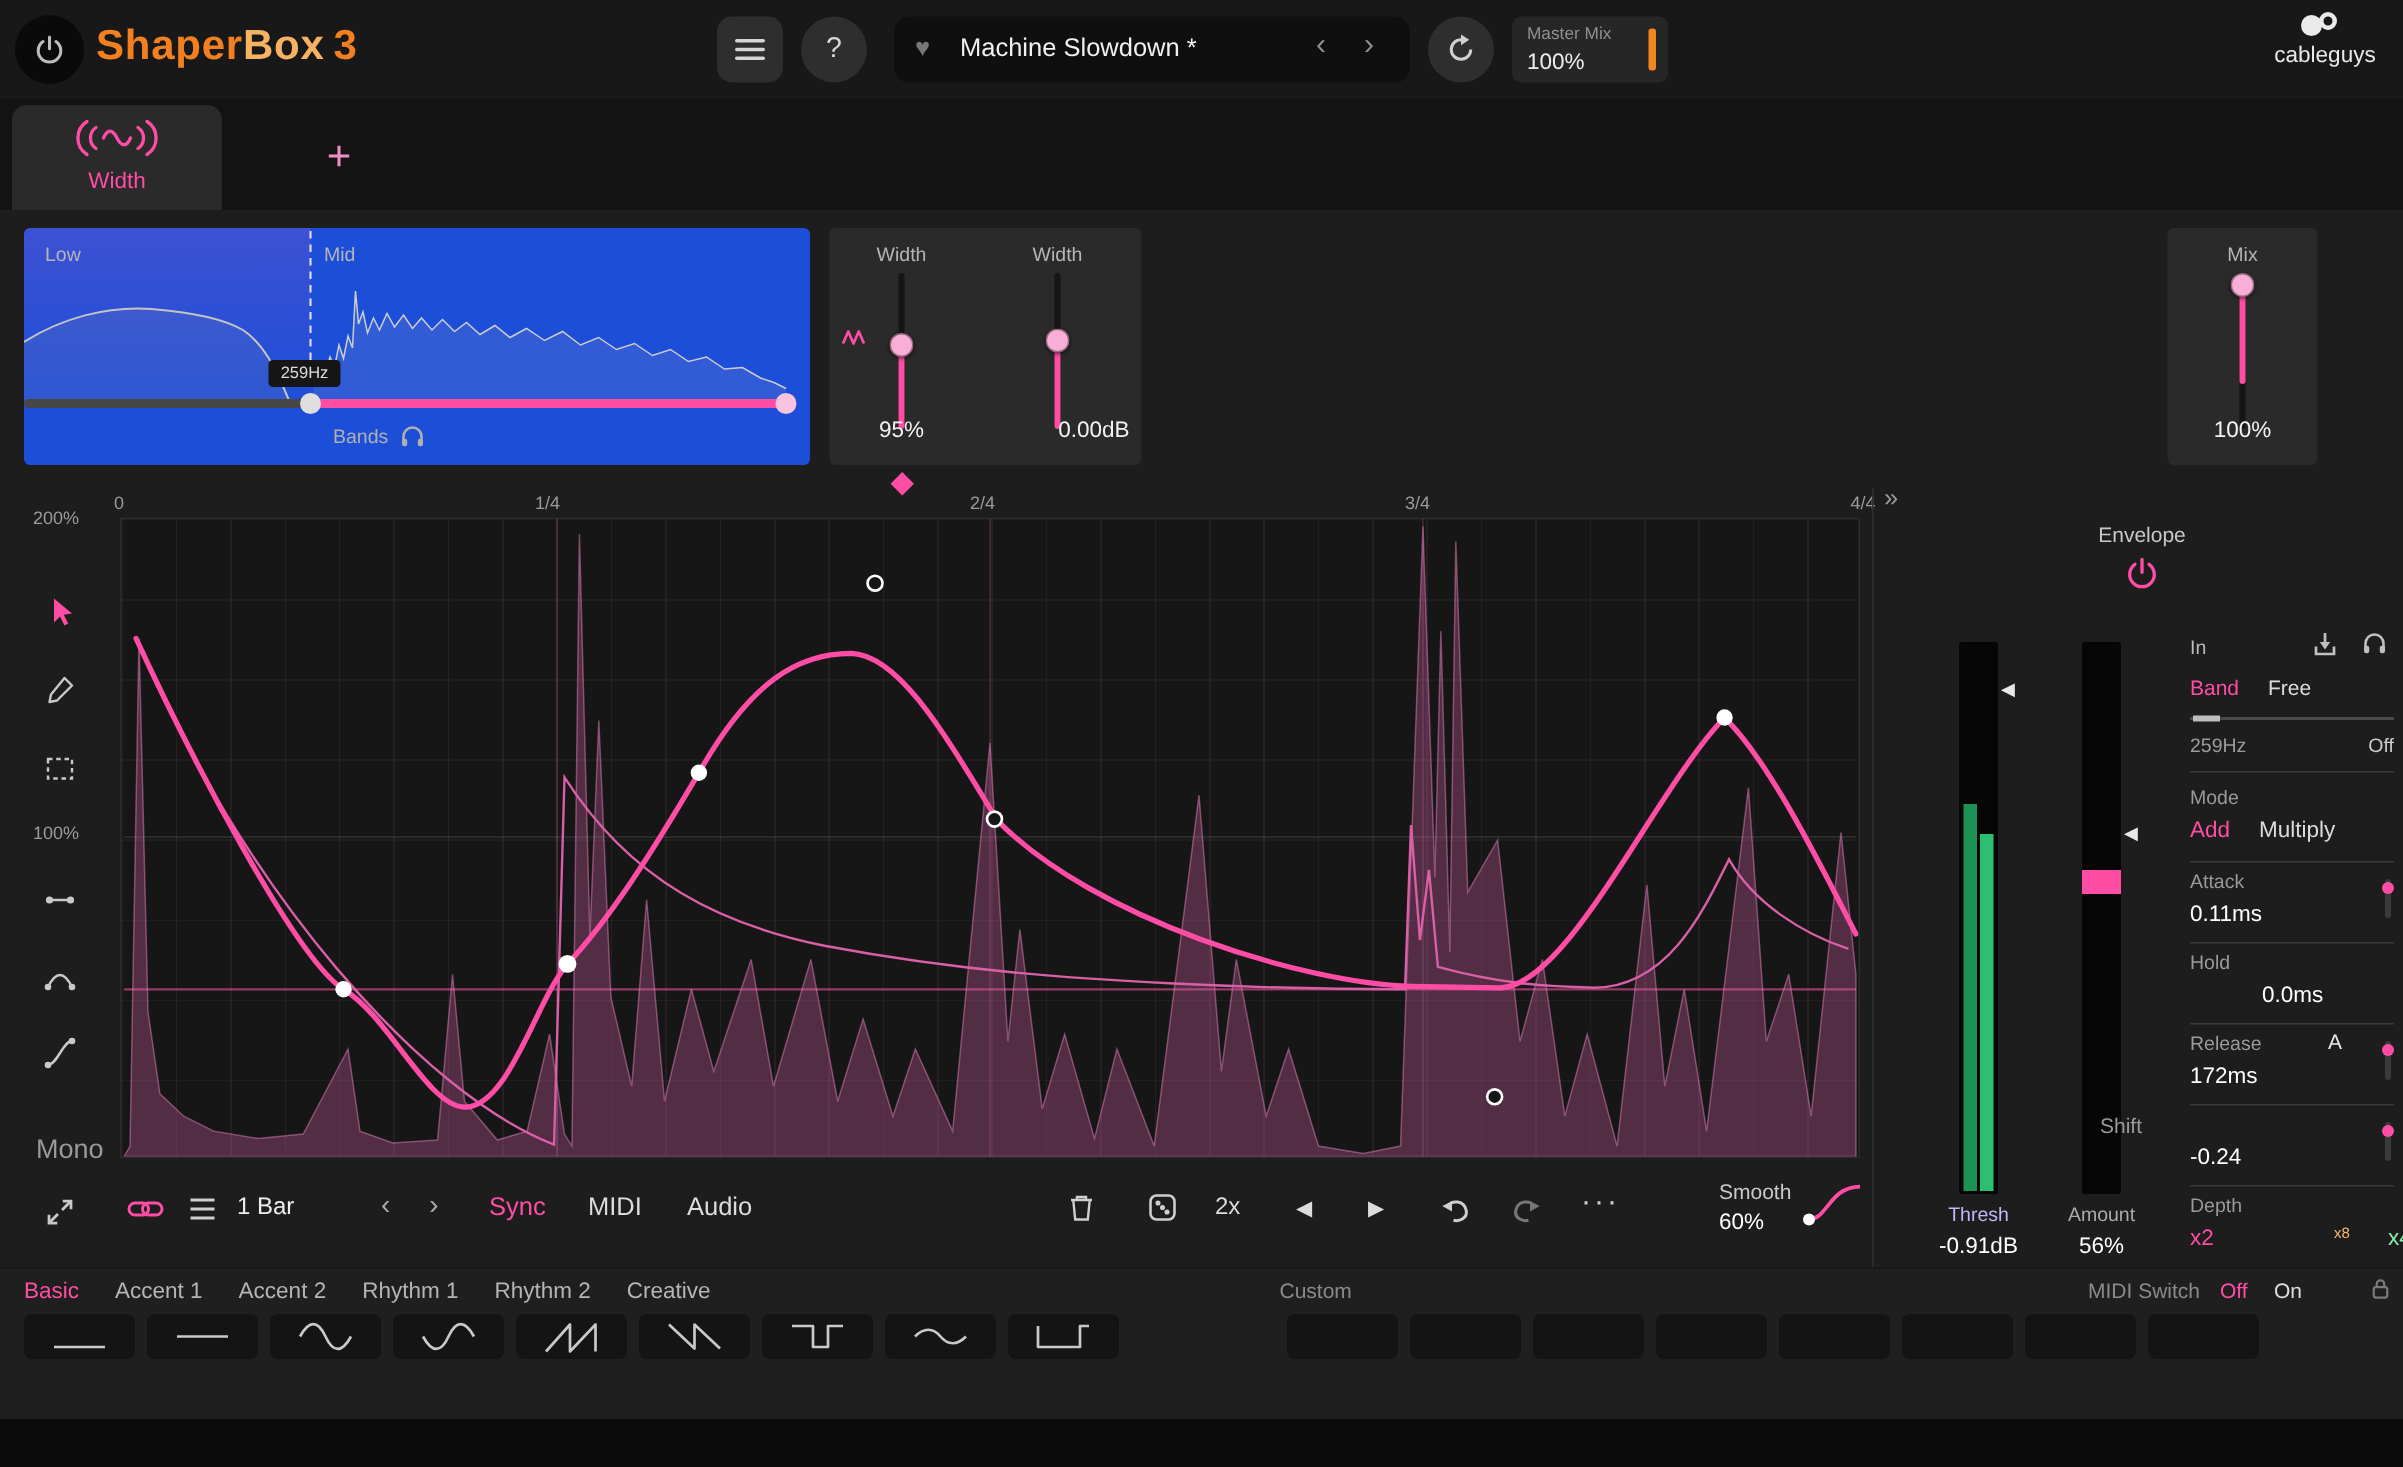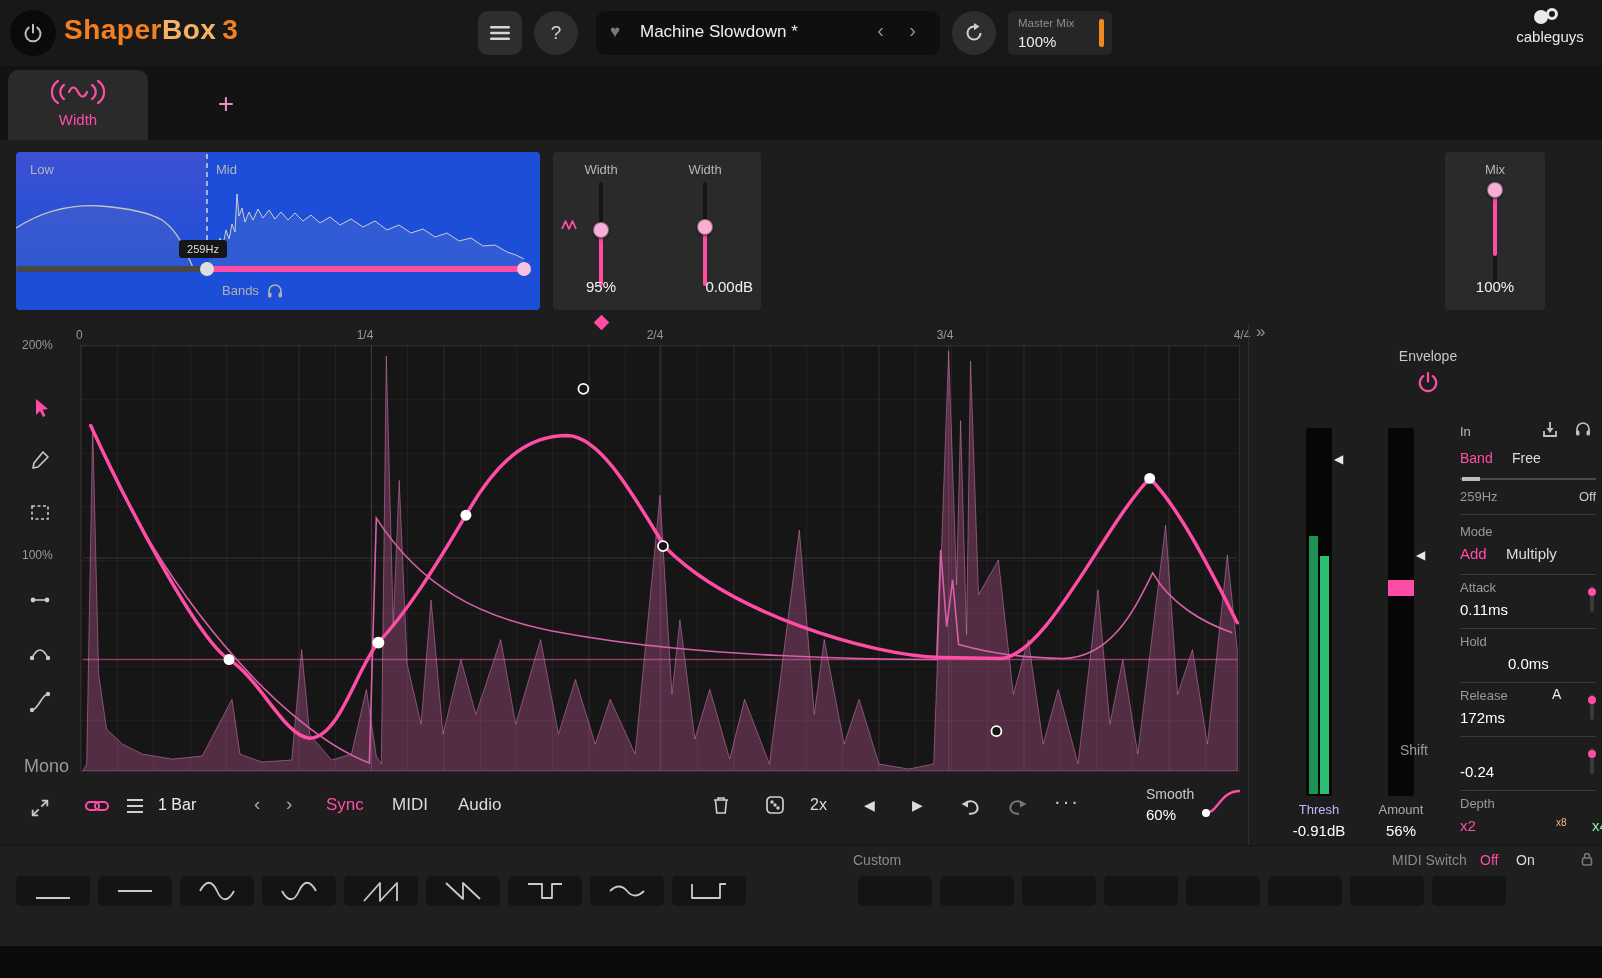--- a/index.html
+++ b/index.html
@@ -351,20 +351,28 @@
       <div class="mini-dot"></div>
     </div>
   <div class="hdiv" style="left:1460px;top:790px;width:136px;"></div>
 
   <span class="abs" style="left:1460px;top:796px;font-size:13px;color:#9a9a9a;">Depth</span>
   <span class="abs pink" style="left:1460px;top:817px;font-size:15px;">x2</span>
   <span class="abs" style="left:1592px;top:817px;font-size:15px;color:#86efac;text-align:right;">x4</span>
   <span class="abs" style="left:1556px;top:817px;font-size:10px;color:#fdba74;">x8</span>
 
   <div class="abs" style="left:0;top:845px;width:1602px;height:101px;background:#1f1f1f;border-top:1px solid #161616;">
+    <div class="abs" style="left:16px;top:6px;display:flex;gap:24px;font-size:15px;">
+      <span class="pink">Basic</span>
+      <span style="color:#b5b5b5;">Accent 1</span>
+      <span style="color:#b5b5b5;">Accent 2</span>
+      <span style="color:#b5b5b5;">Rhythm 1</span>
+      <span style="color:#b5b5b5;">Rhythm 2</span>
+      <span style="color:#b5b5b5;">Creative</span>
+    </div>
     <span class="abs" style="left:853px;top:6px;font-size:14px;color:#8a8a8a;">Custom</span>
     <span class="abs" style="left:1392px;top:6px;font-size:14px;color:#8a8a8a;">MIDI Switch</span>
     <span class="abs pink" style="left:1480px;top:6px;font-size:14px;">Off</span>
     <span class="abs" style="left:1516px;top:6px;font-size:14px;color:#dcdcdc;">On</span>
     <svg class="abs" width="14" height="16" viewBox="0 0 14 16" style="left:1580px;top:5px;">
       <rect x="2.5" y="7" width="9" height="7" rx="1.5" fill="none" stroke="#7a7a7a" stroke-width="1.5"></rect>
       <path d="M4.5,7 V5 a2.5,2.5 0 0 1 5,0 V7" fill="none" stroke="#7a7a7a" stroke-width="1.5"></path>
     </svg>
 
     <div class="hflex" style="left:16px;top:30px;">

